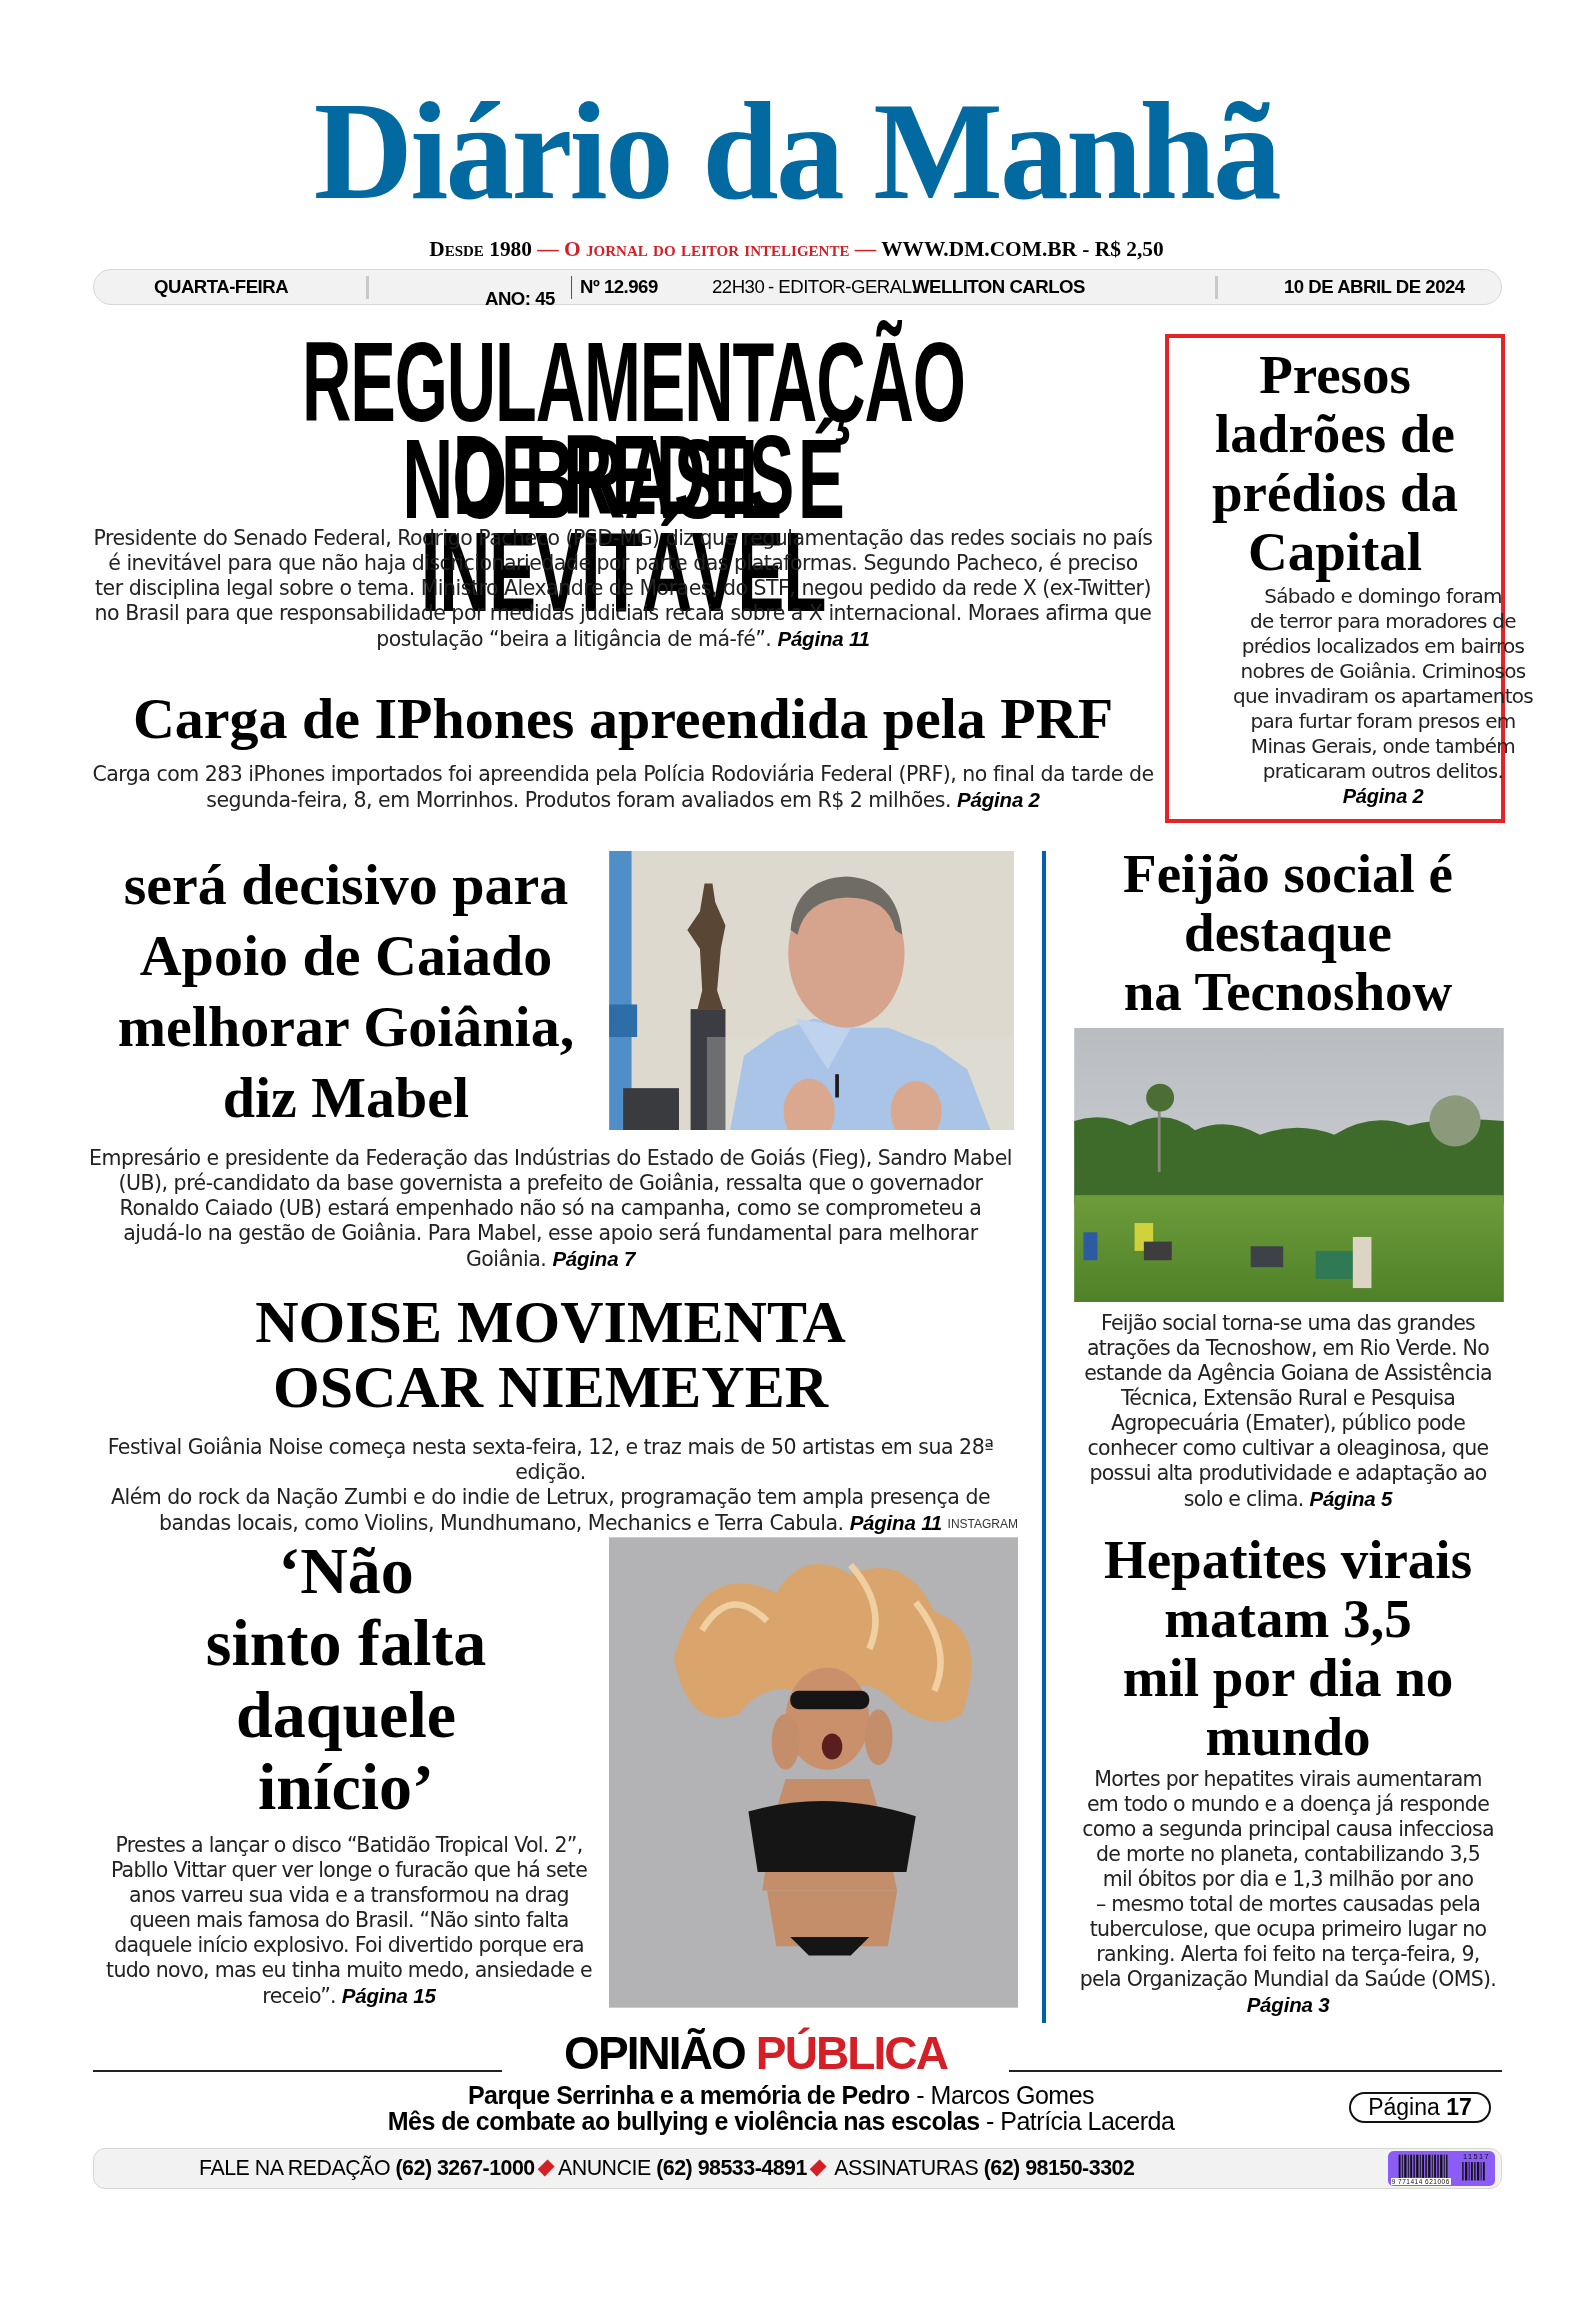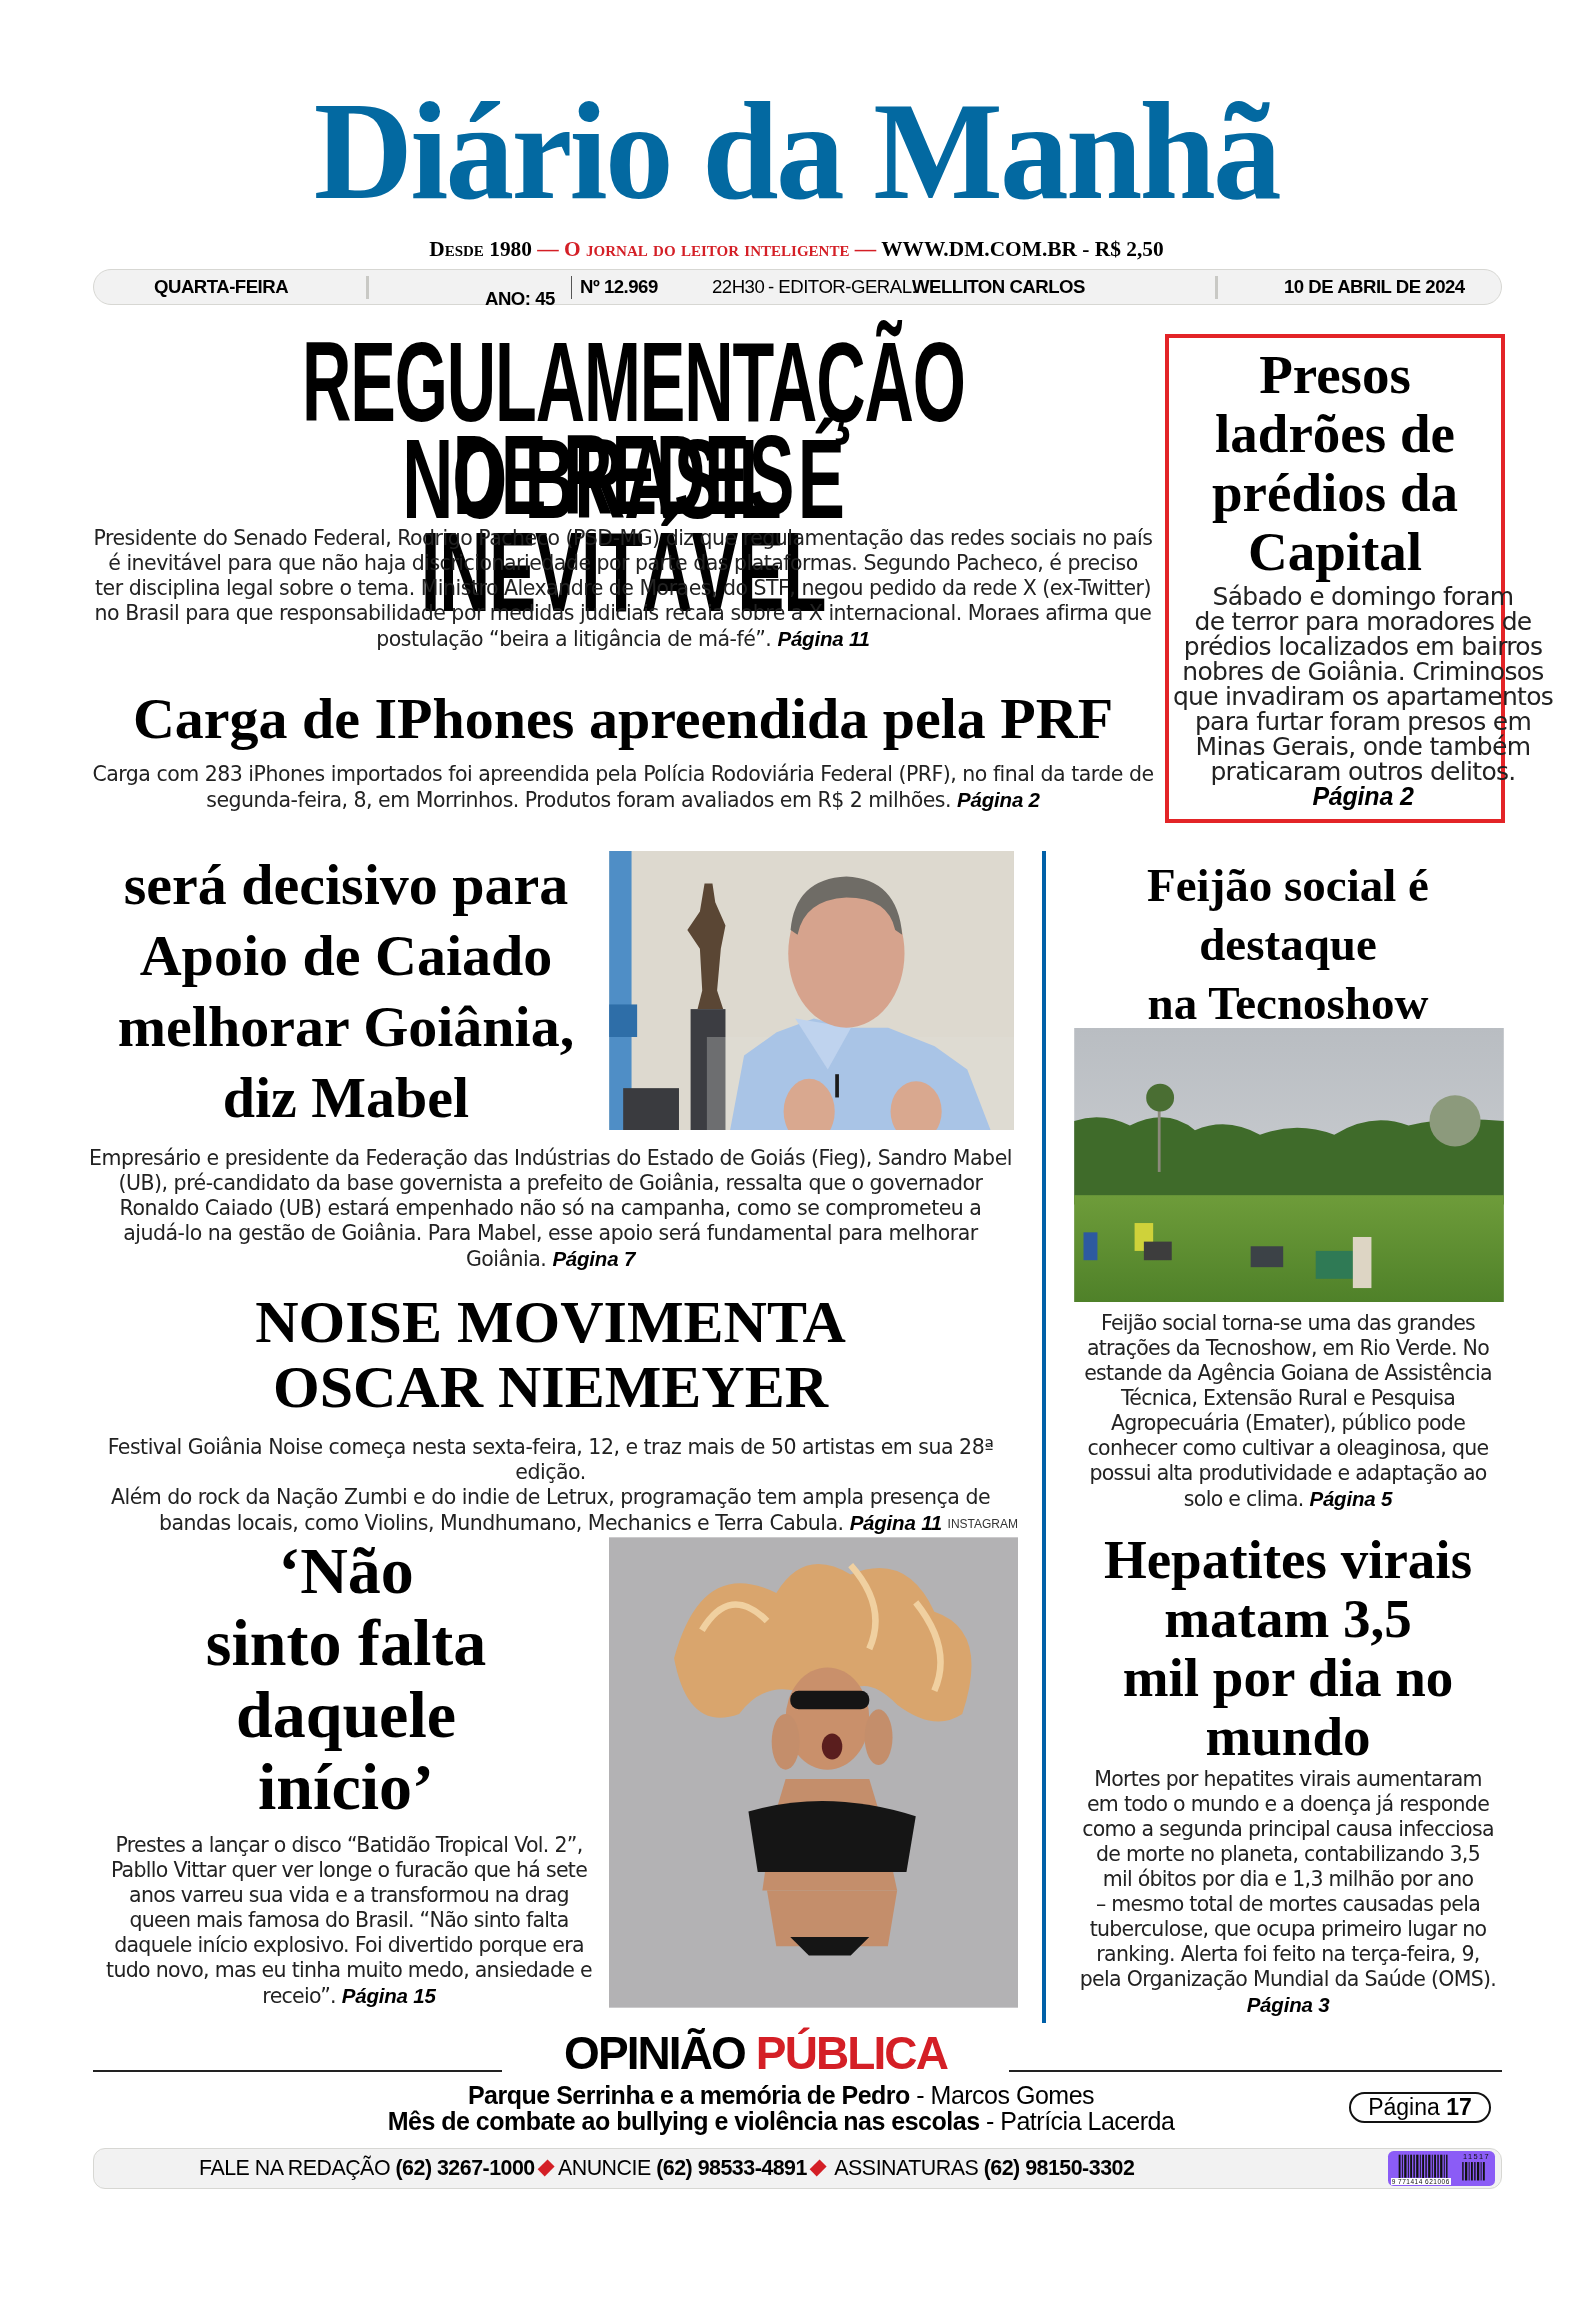--- a/index.html
+++ b/index.html
@@ -93,21 +93,21 @@
   </div>
 </div>
 
 <div class="abs redbox">
   <div class="serif center" style="position:absolute; left:0; top:7.4px; width:332px; font-weight:bold; font-size:55px; line-height:59px;">
     <div>Presos</div>
     <div>ladrões de</div>
     <div>prédios da</div>
     <div>Capital</div>
   </div>
-  <div class="body-text" style="position:absolute; left:0; top:246px; width:388px; font-size:25px; line-height:25px; letter-spacing:-0.7px;">
+  <div class="body-text" style="position:absolute; left:0; top:246px; width:388px; font-size:20px; line-height:25px; letter-spacing:-0.7px;padding-left:20px;">
     <div>Sábado e domingo foram</div>
     <div>de terror para moradores de</div>
     <div>prédios localizados em bairros</div>
     <div>nobres de Goiânia. Criminosos</div>
     <div>que invadiram os apartamentos</div>
     <div>para furtar foram presos em</div>
     <div>Minas Gerais, onde também</div>
     <div>praticaram outros delitos.</div>
     <div class="pagina">Página 2</div>
   </div>
@@ -142,21 +142,21 @@
 <div class="abs body-text" style="left:88px; top:1146px; width:925px; font-size:20.5px; line-height:25px;">
   <div>Empresário e presidente da Federação das Indústrias do Estado de Goiás (Fieg), Sandro Mabel</div>
   <div>(UB), pré-candidato da base governista a prefeito de Goiânia, ressalta que o governador</div>
   <div>Ronaldo Caiado (UB) estará empenhado não só na campanha, como se comprometeu a</div>
   <div>ajudá-lo na gestão de Goiânia. Para Mabel, esse apoio será fundamental para melhorar</div>
   <div><span>Goiânia.</span> <span class="pagina">Página 7</span></div>
 </div>
 
 <div class="abs vdivider" style="background:#0060A8;"></div>
 
-<div class="abs serif center" style="left:1065px; top:844px; width:446px; font-weight:bold; font-size:47px; line-height:59px;margin-top:12px;">
+<div class="abs serif center" style="left:1065px; top:844px; width:446px; font-weight:bold; font-size:55px; line-height:59px;">
   <div>Feijão social é</div>
   <div>destaque</div>
   <div>na Tecnoshow</div>
 </div>
 
 <div class="abs photo" style="left:1074px; top:1028px; width:430px; height:274px;">
   <svg width="430" height="274" viewBox="0 0 925 590">
     <defs>
       <linearGradient id="sky" x1="0" y1="0" x2="0" y2="1">
         <stop offset="0" stop-color="#b9bdc2"></stop>

